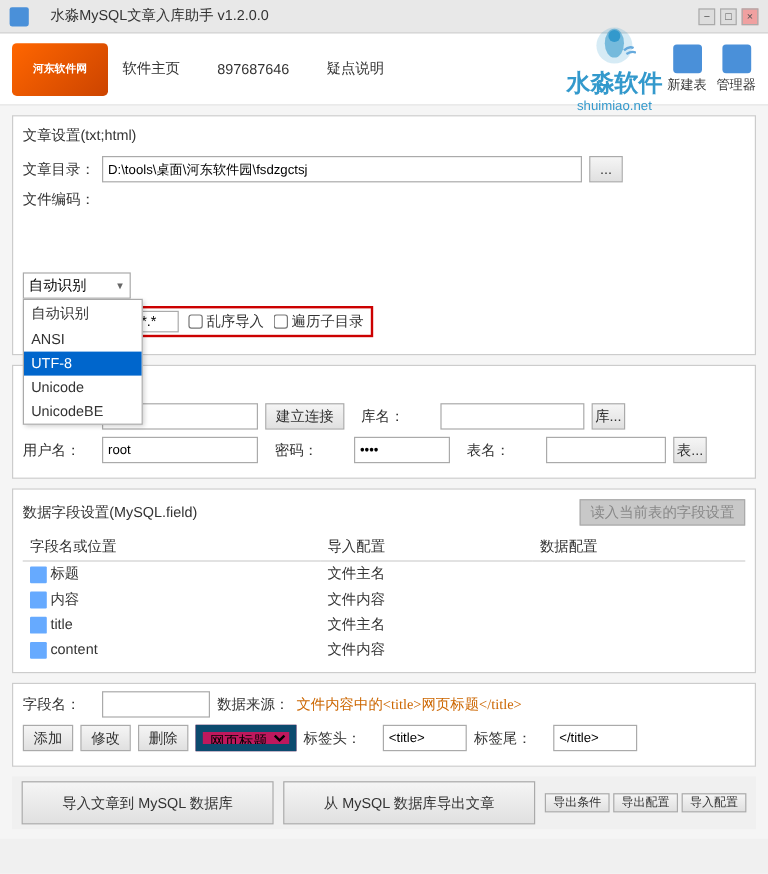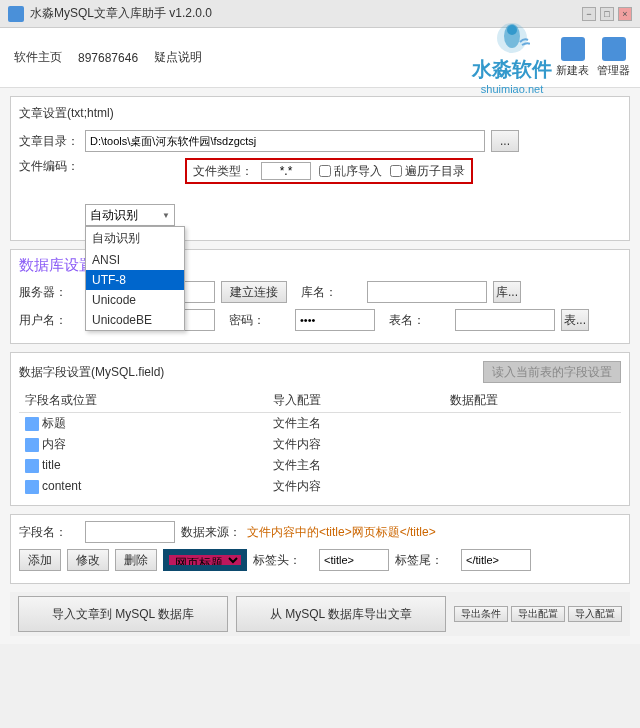--- a/index.html
+++ b/index.html
@@ -18,21 +18,21 @@
       border-bottom: 1px solid #ccc;
       display: flex;
       align-items: center;
       justify-content: space-between;
       padding: 4px 8px;
       height: 28px;
     }
     .title-bar-left {
       display: flex;
       align-items: center;
-      gap: 6px;
+      gap: 18px;
       font-size: 12px;
       color: #333;
     }
     .title-bar-icon {
       width: 16px;
       height: 16px;
       background: #4a90d9;
       border-radius: 2px;
     }
     .title-bar-controls {
@@ -75,21 +75,21 @@
       border-radius: 4px;
       display: flex;
       align-items: center;
       justify-content: center;
       color: white;
       font-size: 9px;
       font-weight: bold;
     }
     .header-nav {
       display: flex;
-      gap: 8px;
+      gap: 23px;
       align-items: center;
     }
     .nav-item {
       color: #333;
       font-size: 12px;
       cursor: pointer;
       padding: 2px 4px;
     }
     .header-right {
       display: flex;
@@ -314,20 +314,21 @@
     }
     .field-editor-row {
       display: flex;
       align-items: center;
       gap: 6px;
       margin-bottom: 6px;
     }
     .source-text {
       color: #cc6600;
       font-size: 12px;
+      font-family: Liberation Serif, serif;
     }
 
     
     .main-actions {
       display: flex;
       gap: 8px;
       align-items: center;
       padding: 4px 8px;
       background: #f0f0f0;
     }
@@ -374,20 +375,23 @@
   </div>
   <div class="title-bar-controls">
     <div class="title-btn">−</div>
     <div class="title-btn">□</div>
     <div class="title-btn close">×</div>
   </div>
 </div>
 
 <div class="header">
   <div class="header-left">
+    <div class="logo-img">
+      <span>河东软件网</span>
+    </div>
     <div class="header-nav">
       <span class="nav-item">软件主页</span>
       <span class="nav-item">897687646</span>
       <span class="nav-item">疑点说明</span>
     </div>
   </div>
   <div class="header-right">
     <div class="brand-logo">
       <svg width="36" height="36" viewBox="0 0 36 36">
         <circle cx="18" cy="18" r="15" fill="#3399cc" opacity="0.2"></circle>
@@ -416,21 +420,21 @@
 
   <div class="section">
     <div class="section-title">文章设置(txt;html)</div>
 
     <div class="form-row">
       <span class="form-label">文章目录：</span>
       <input class="form-input" style="width: 400px;" type="text" value="D:\tools\桌面\河东软件园\fsdzgctsj">
       <button class="btn btn-browse">...</button>
     </div>
 
-    <div style="display:flex; align-items:flex-start; gap:6px; margin-bottom:6px; position:relative;">
+    <div style="display:flex; align-items:flex-start; gap:6px; margin-bottom:6px; position:relative;flex-direction:column;">
       <span class="form-label">文件编码：</span>
 
       <div class="dropdown-wrapper">
         <div class="select-btn">
           <span>自动识别</span>
           <span class="select-arrow">▼</span>
         </div>
 
         <div class="dropdown-menu">
           <div class="dropdown-item">自动识别</div>

